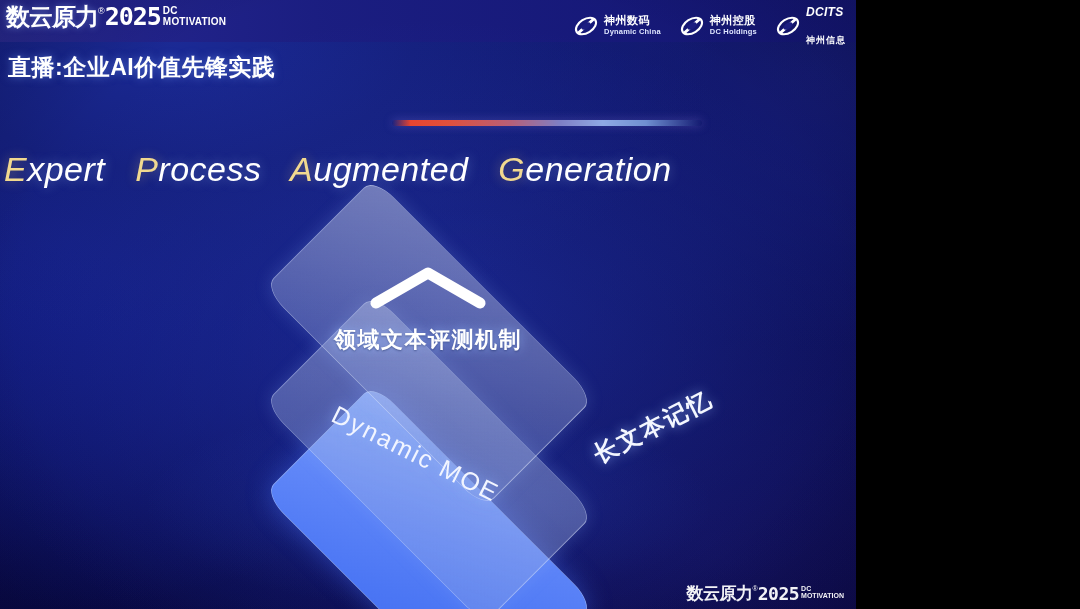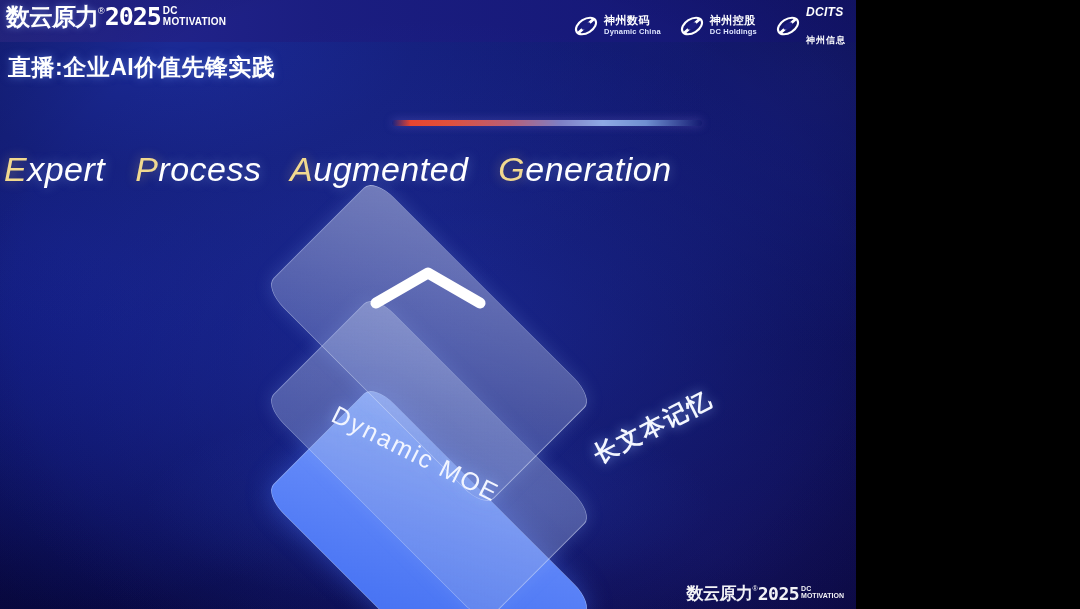--- a/index.html
+++ b/index.html
@@ -379,20 +379,21 @@
     <div class="stack-glow"></div>
 
     <div class="layer layer-bot"></div>
     <div class="layer layer-mid"></div>
     <div class="layer layer-top"></div>
 
     <svg class="chevron" viewBox="0 0 124 48">
       <path d="M10 40 L62 10 L114 40" fill="none" stroke="#ffffff" stroke-width="11" stroke-linecap="round" stroke-linejoin="round"></path>
     </svg>
 
+    <div class="label-top">领域文本评测机制</div>
     <div class="label-left">Dynamic MOE</div>
     <div class="label-right">长文本记忆</div>
 
   </div>
 
   <div class="watermark">
     <span class="wm-cn">数云原力</span>
     <span class="wm-reg">®</span>
     <span class="wm-year">2025</span>
     <span class="wm-sub">

